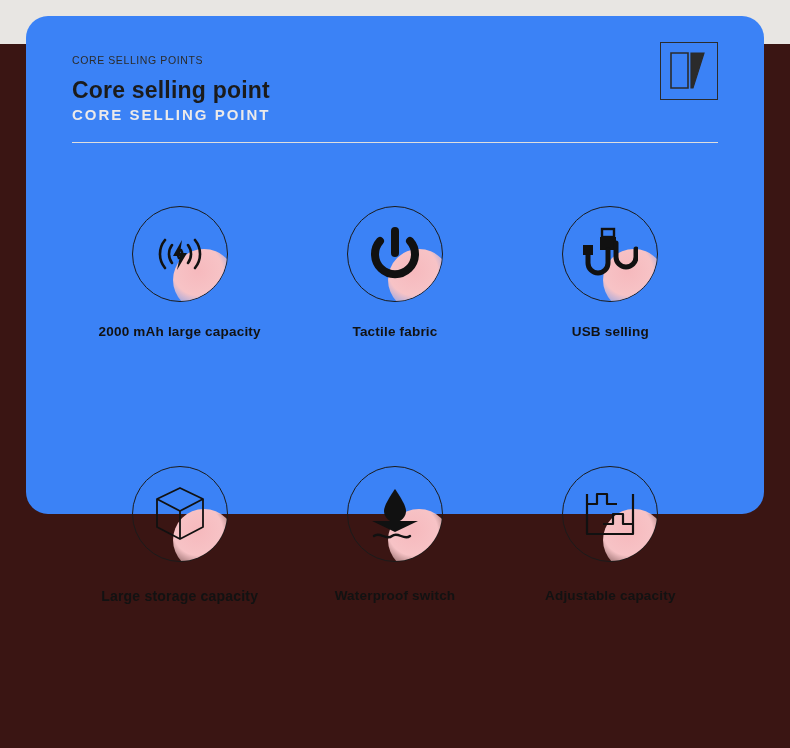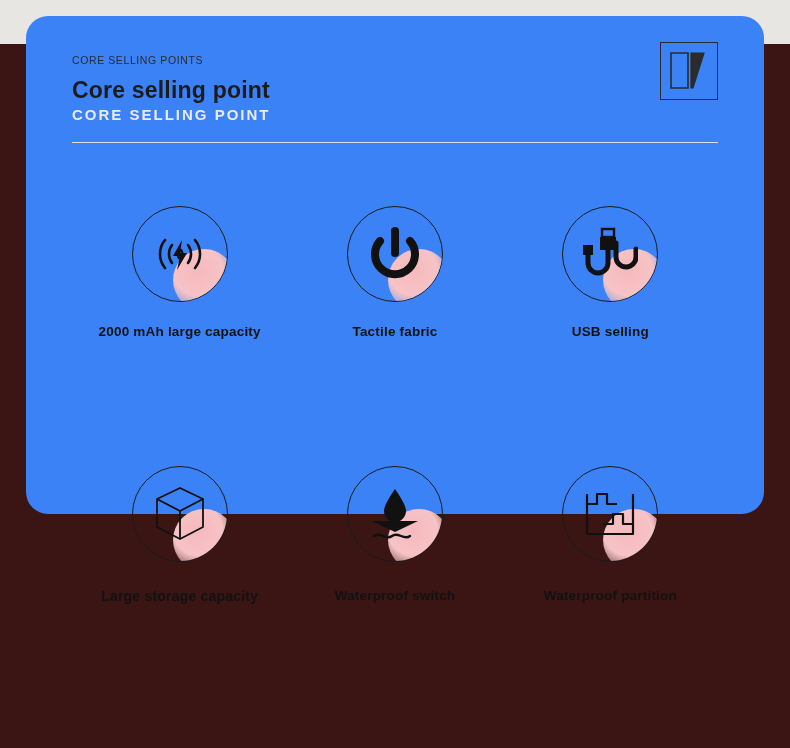--- a/index.html
+++ b/index.html
@@ -256,17 +256,17 @@
         <div class="glyph">
           <svg width="58" height="56" viewBox="0 0 58 56" aria-hidden="true">
             <g fill="none" stroke="#111" stroke-width="2.2" stroke-linejoin="round">
               <path d="M6 8 L6 48 L52 48 L52 8"></path>
               <path d="M6 18 L16 18 L16 8 L26 8 L26 18 L36 18"></path>
               <path d="M22 38 L32 38 L32 28 L42 28 L42 38 L52 38"></path>
             </g>
           </svg>
         </div>
       </div>
-      <div class="label">Waterproof partition</div>
+      <div class="label">Adjustable capacity</div>
     </div>
 
   </div>
 </div>
 
 </body></html>

